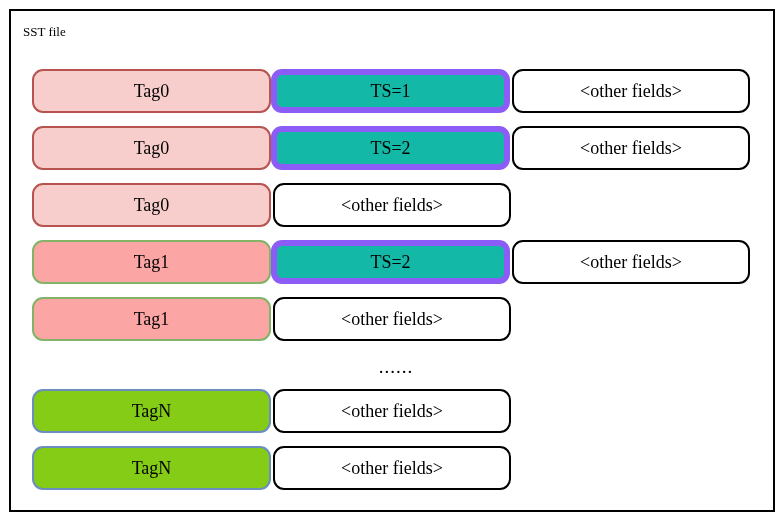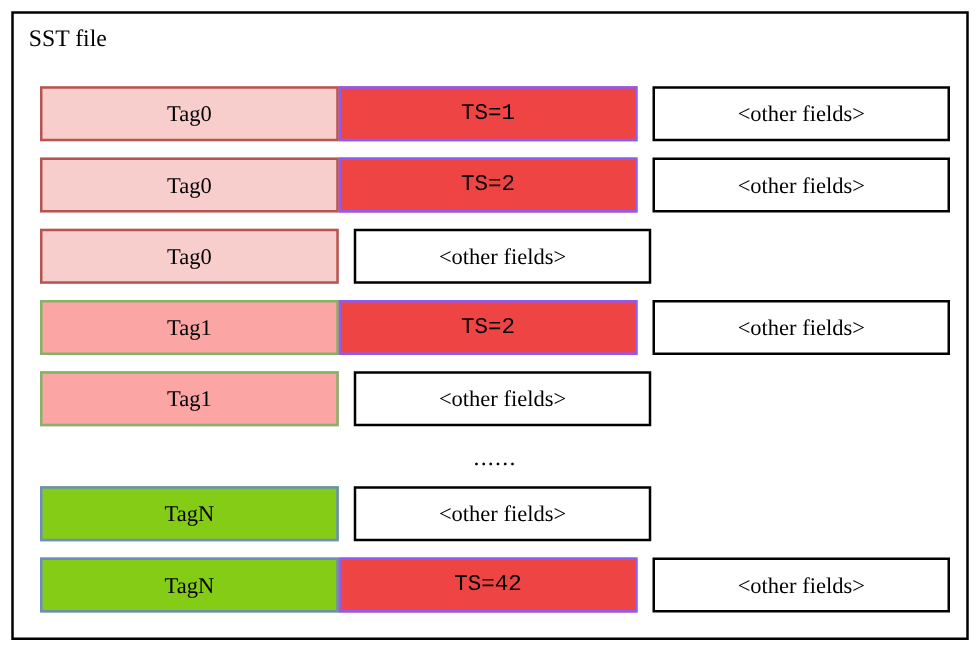--- a/index.html
+++ b/index.html
@@ -31,21 +31,21 @@
     height: 503px;
     border: 2px solid #000000;
     box-sizing: border-box;
     background: #ffffff;
   }
 
   .frame-title {
     position: absolute;
     left: 12px;
     top: 9px;
-    font-size: 19px;
+    font-size: 13px;
     line-height: 23px;
     color: #000000;
     white-space: nowrap;
   }
 
   
   .rows {
     position: absolute;
     left: 21px;
     top: 58px;
@@ -61,20 +61,21 @@
   }
 
   .cell {
     box-sizing: border-box;
     display: flex;
     align-items: center;
     justify-content: center;
     font-size: 18px;
     line-height: 1;
     white-space: nowrap;
+    border-radius: 11px;
   }
 
   .cell-tag {
     width: 239px;
     border: 2px solid #000000;
     background: #ffffff;
   }
   .cell-tag.c-red {
     background: #f8cecc;
     border-color: #b85450;
@@ -83,31 +84,30 @@
     background: #fca5a5;
     border-color: #82b366;
   }
   .cell-tag.c-blue {
     background: #84cc16;
     border-color: #6c8ebf;
   }
 
   .cell-ts {
     width: 239px;
-    border: 2px solid #8b5cf6;
-    background: #ef4444;
+    border: 6px solid #8b5cf6;
+    background: #14b8a6;
     margin-left: 0px;
-    font-family: Liberation Mono, monospace;
   }
 
   .cell-other {
     width: 238px;
     border: 2px solid #000000;
     background: #ffffff;
-    margin-left: 12px;
+    margin-left: 2px;
   }
 
   
   .ellipsis-row {
     height: 25px;
     margin-bottom: 10px;
     display: flex;
     align-items: center;
     justify-content: center;
     width: 728px;
@@ -149,20 +149,19 @@
           <div class="cell cell-tag c-green">Tag1</div>
           <div class="cell cell-other">&lt;other fields&gt;</div>
         </div>
         <div class="ellipsis-row">......</div>
         <div class="row">
           <div class="cell cell-tag c-blue">TagN</div>
           <div class="cell cell-other">&lt;other fields&gt;</div>
         </div>
         <div class="row">
           <div class="cell cell-tag c-blue">TagN</div>
-          <div class="cell cell-ts">TS=42</div>
           <div class="cell cell-other">&lt;other fields&gt;</div>
         </div>
       </div>
 
   </div>
 
 </div>
 
 </body></html>

